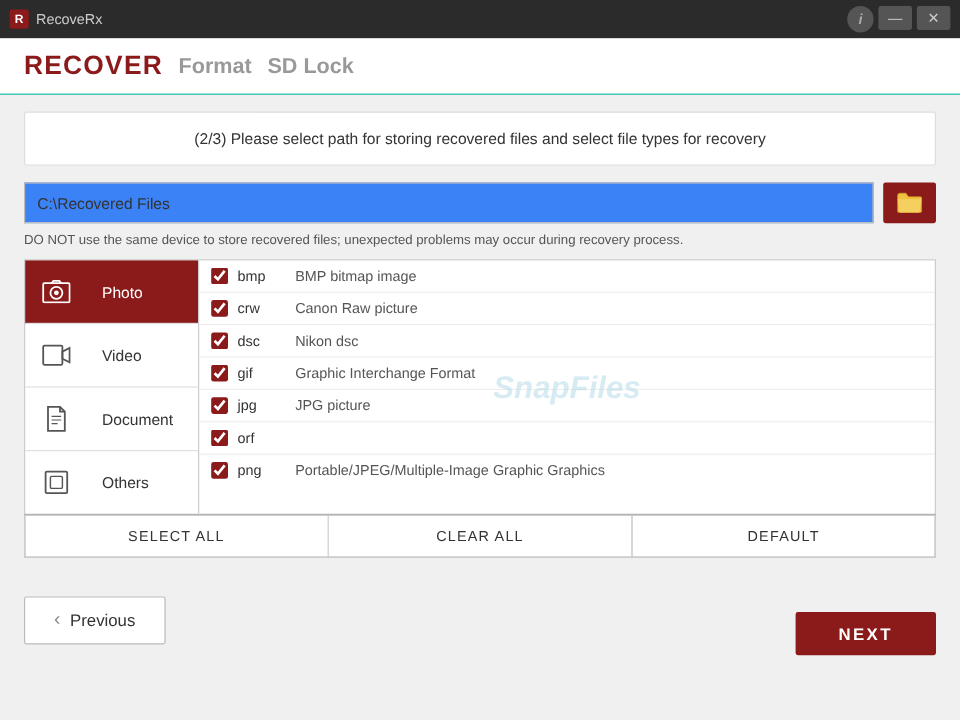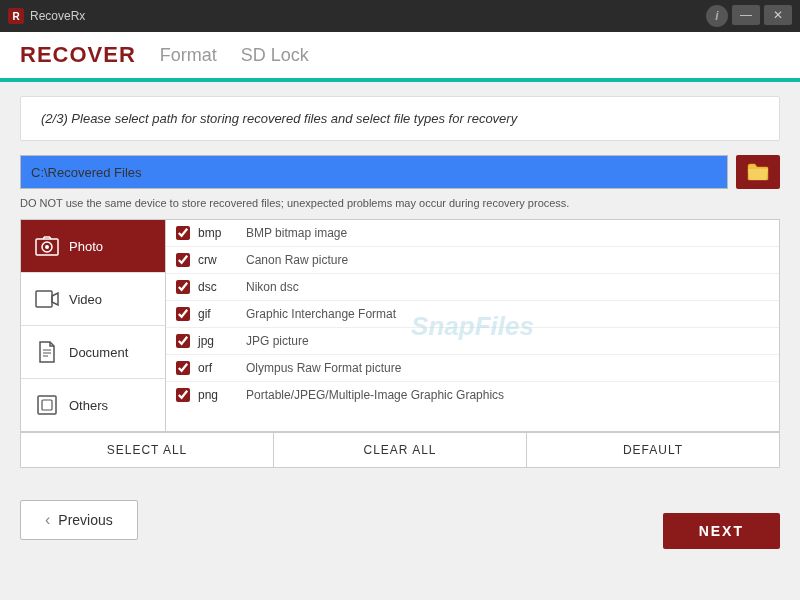--- a/index.html
+++ b/index.html
@@ -69,45 +69,45 @@
       font-style: italic;
       font-weight: bold;
     }
 
     
     .nav-header {
       background: white;
       padding: 10px 20px;
       display: flex;
       align-items: center;
-      gap: 24px;
-      border-bottom: 4px solid #14b8a6;
+      gap: 13px;
+      border-bottom: 1px solid #14b8a6;
     }
     .nav-recover {
       color: #8b1a1a;
       font-size: 22px;
       font-weight: bold;
       letter-spacing: 1px;
     }
     .nav-item {
       color: #999;
       font-size: 18px;
-      font-weight: 400;
+      font-weight: 700;
     }
 
     
     .step-box {
       background: white;
       margin: 14px 20px;
       padding: 14px 20px;
       border: 1px solid #ddd;
       border-radius: 2px;
       font-size: 13px;
       color: #333;
-      font-style: italic;
+      text-align: center;
     }
 
     
     .path-section {
       margin: 0 20px 8px 20px;
       display: flex;
       align-items: center;
       gap: 8px;
     }
     .path-input {
@@ -149,21 +149,21 @@
 
     
     .category-panel {
       width: 145px;
       border-right: 1px solid #ccc;
       flex-shrink: 0;
     }
     .category-item {
       display: flex;
       align-items: center;
-      gap: 8px;
+      gap: 24px;
       padding: 14px 12px;
       cursor: pointer;
       border-bottom: 1px solid #e0e0e0;
       color: #333;
       font-size: 13px;
     }
     .category-item:last-child { border-bottom: none; }
     .category-item.active {
       background: #8b1a1a;
       color: white;
@@ -402,21 +402,20 @@
           <span class="file-desc">Graphic Interchange Format</span>
         </div>
         <div class="file-row">
           <input type="checkbox" class="file-checkbox" checked="" style="">
           <span class="file-ext">jpg</span>
           <span class="file-desc">JPG picture</span>
         </div>
         <div class="file-row">
           <input type="checkbox" class="file-checkbox" checked="" style="">
           <span class="file-ext">orf</span>
-          <span class="file-desc">Olympus Raw Format picture</span>
         </div>
         <div class="file-row">
           <input type="checkbox" class="file-checkbox" checked="" style="">
           <span class="file-ext">png</span>
           <span class="file-desc">Portable/JPEG/Multiple-Image Graphic Graphics</span>
         </div>
       </div>
   </div>
 </div>
 

